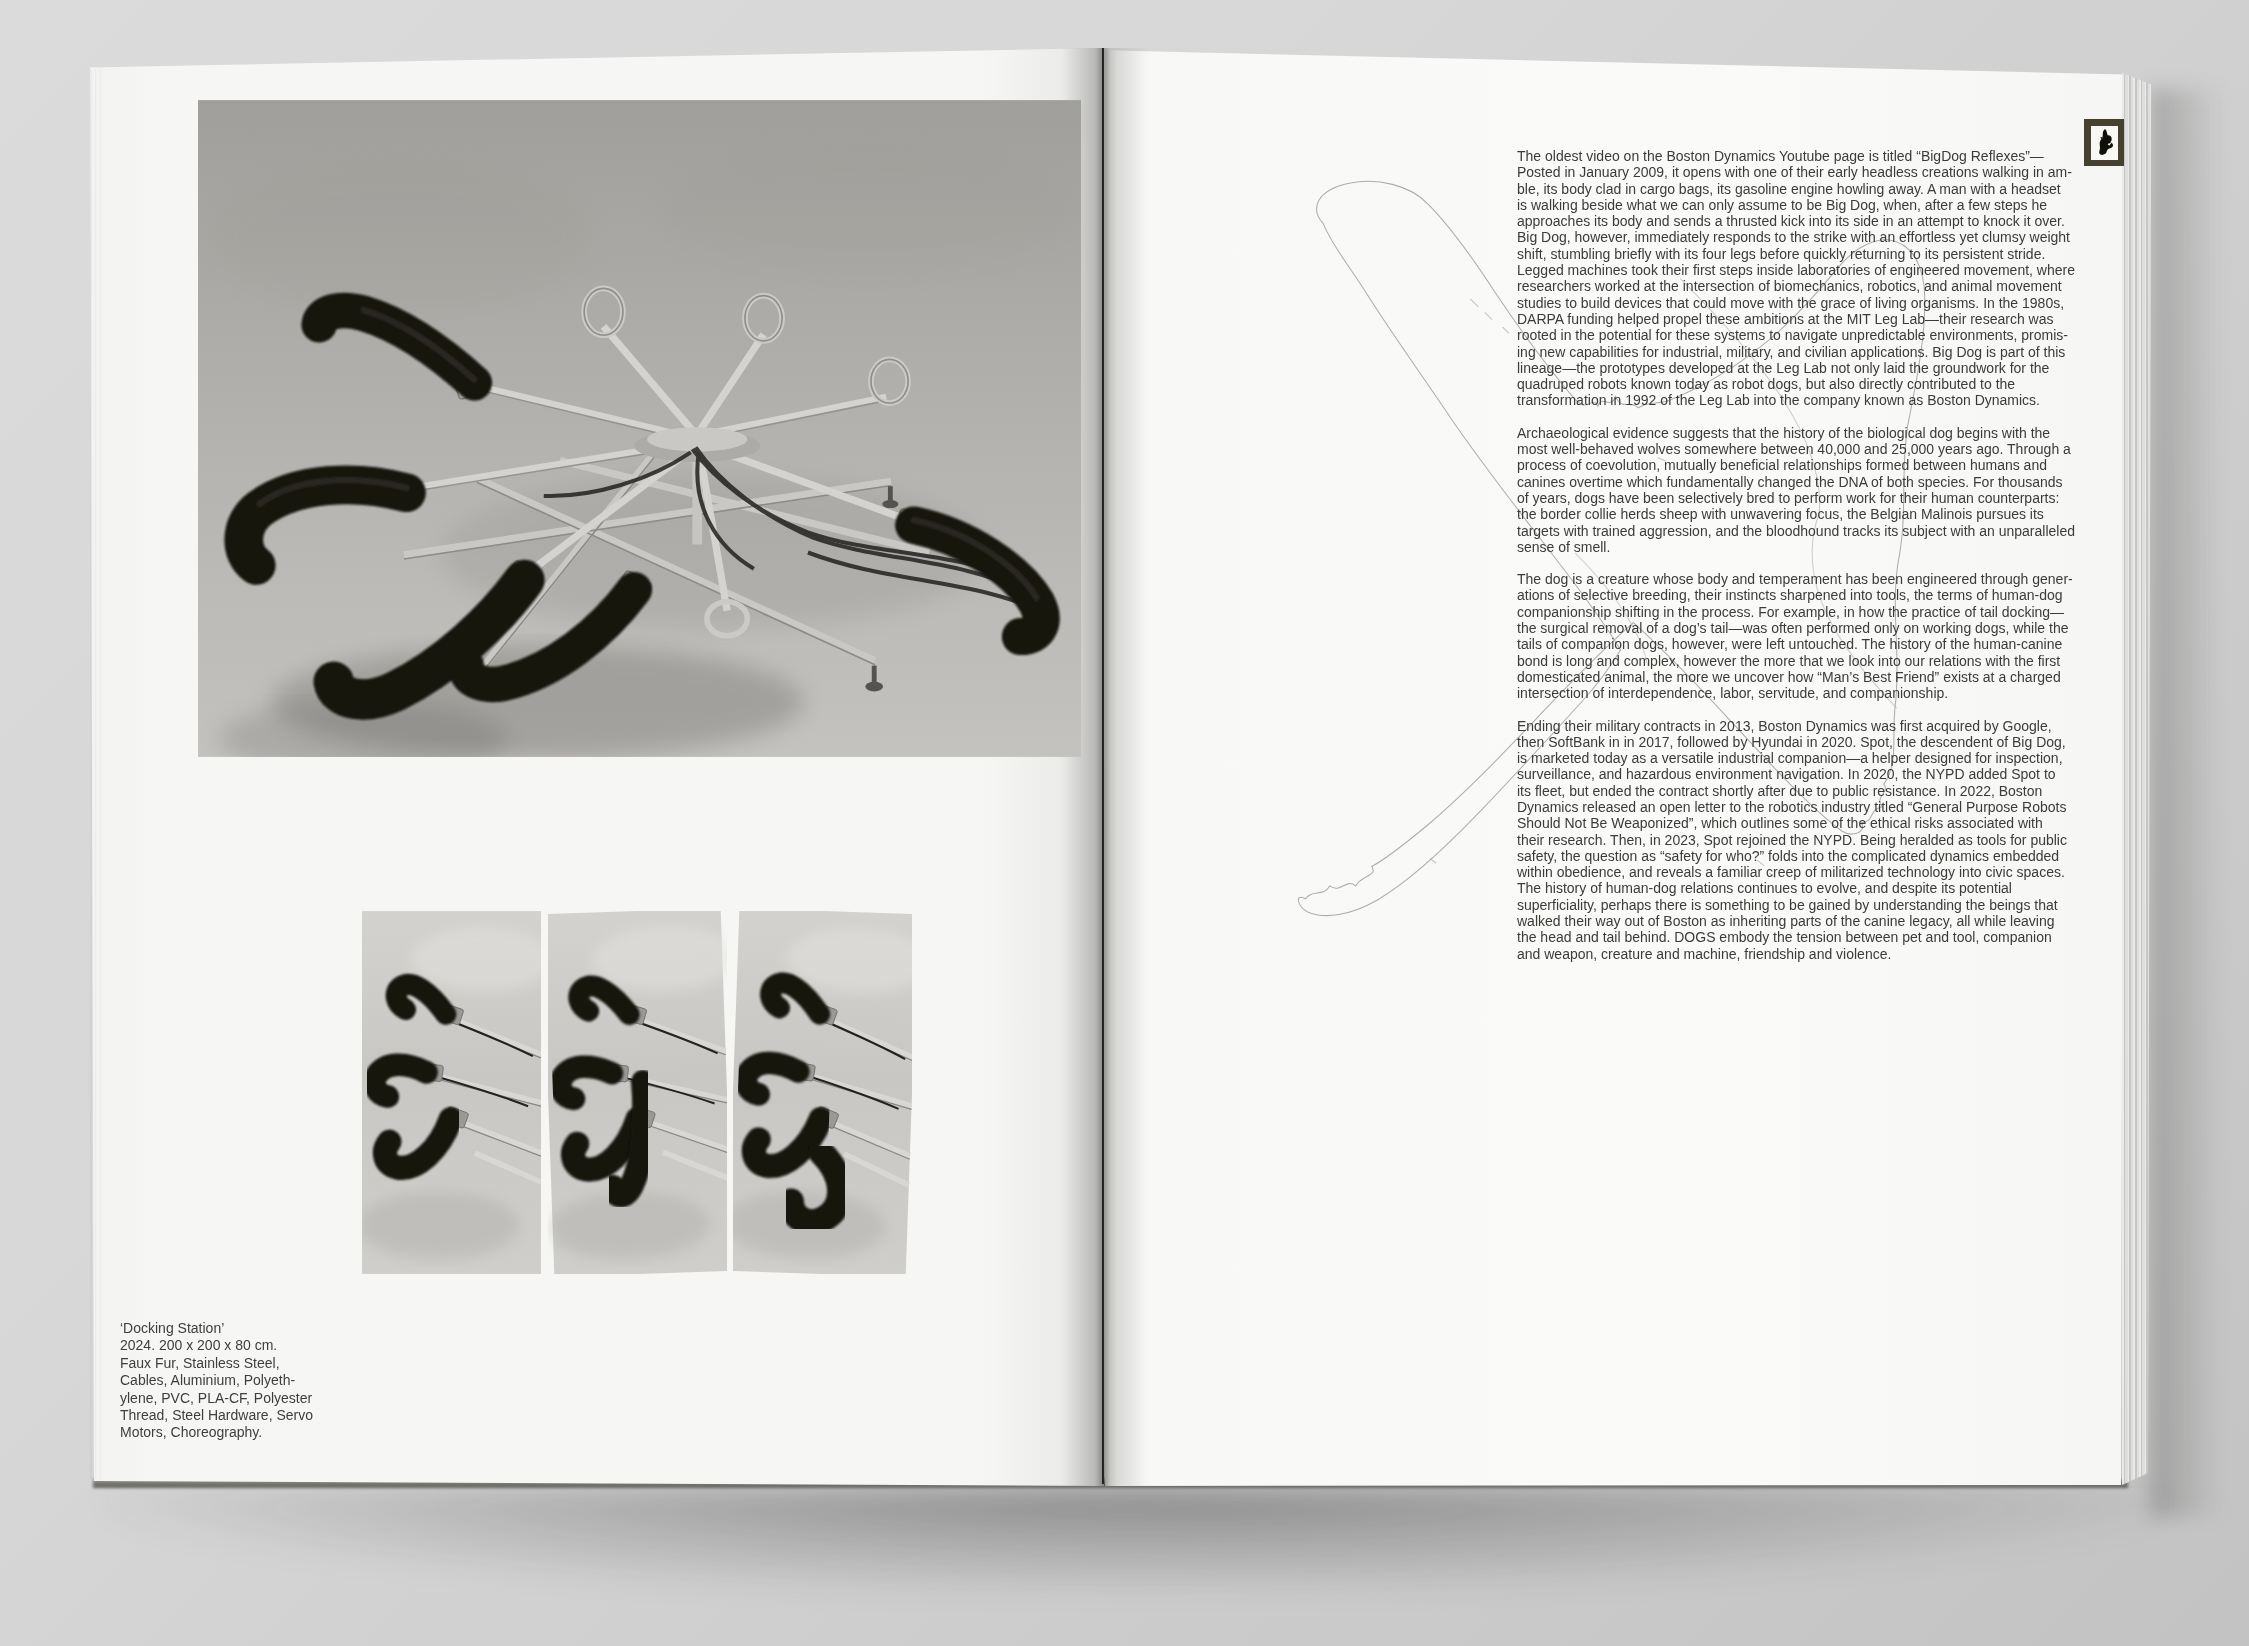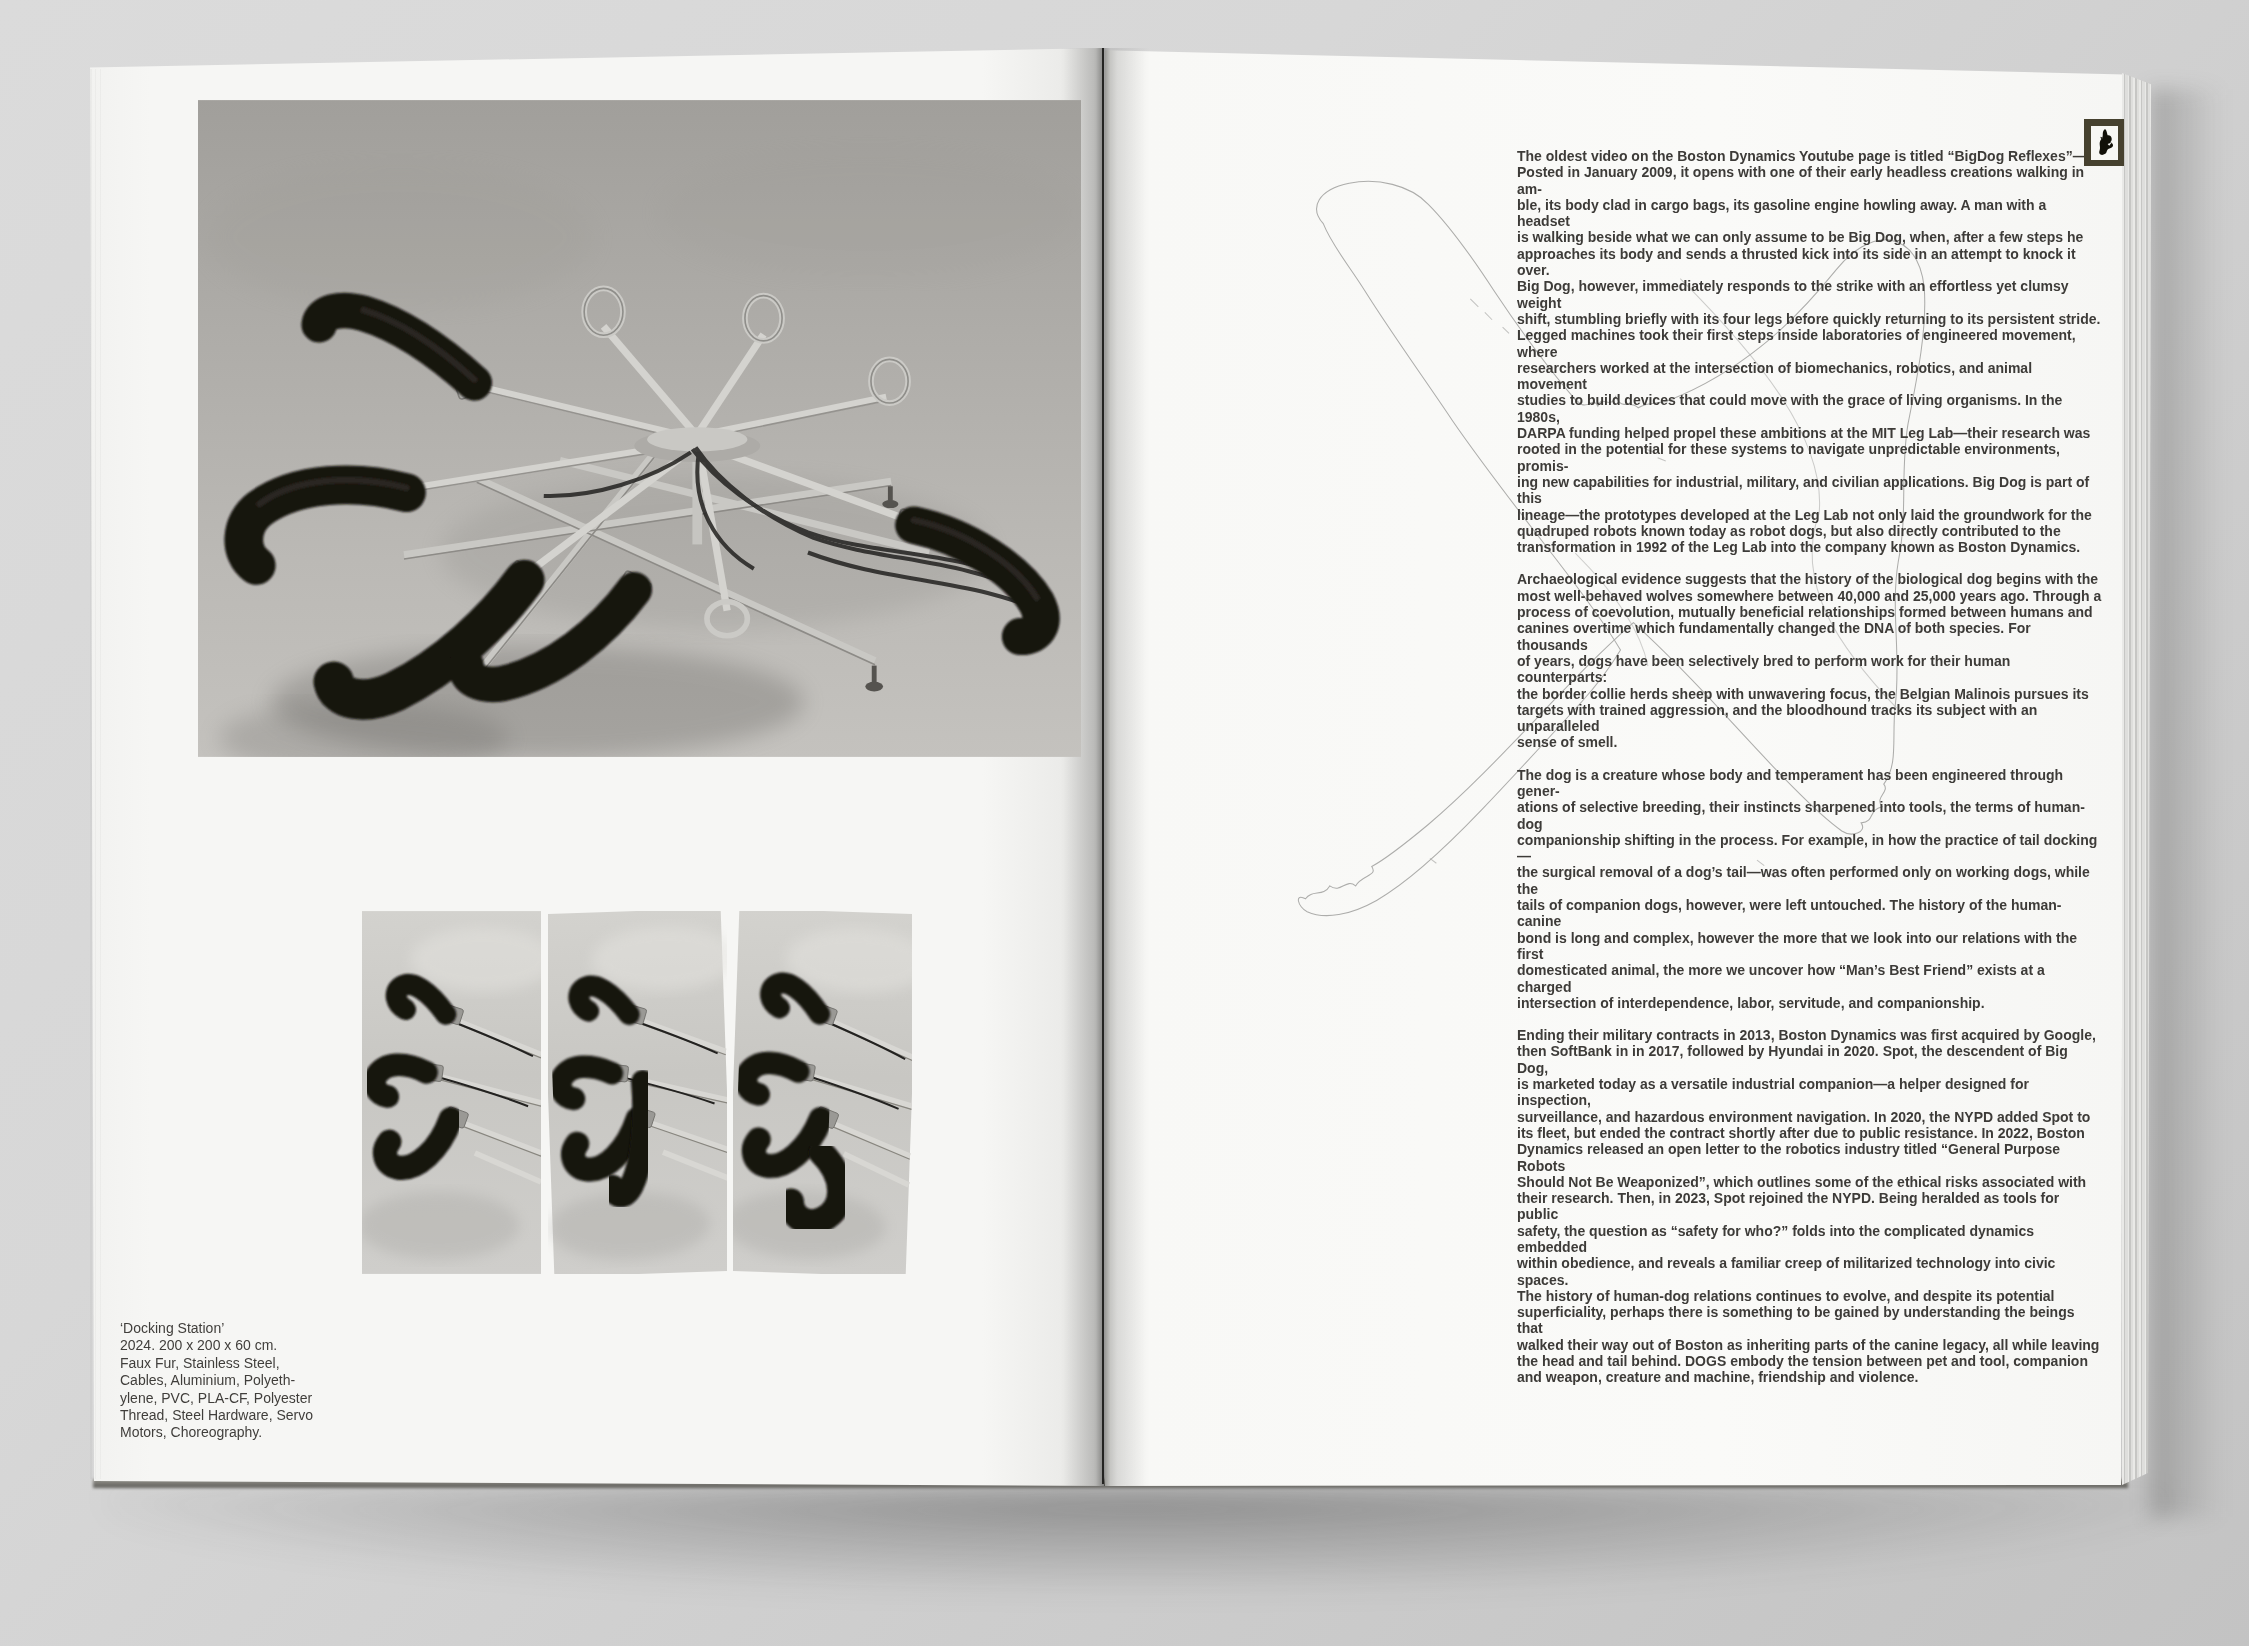--- a/index.html
+++ b/index.html
@@ -36,21 +36,21 @@
   .photo-main{position:absolute;left:198px;top:100px;width:883px;height:657px;}
   .panel{position:absolute;top:911px;width:179px;height:363px;}
   .panel svg{display:block;}
   .caption{position:absolute;left:120px;top:1320px;width:275px;
     font-size:14px;line-height:17.4px;color:#403e3b;white-space:pre-line;}
 
   
   .pelt-drawing{position:absolute;left:1228px;top:133px;width:743px;height:808px;opacity:.85;}
   .essay{position:absolute;left:1517px;top:148px;width:585px;color:#3d3b38;
     font-size:14px;line-height:16.3px;}
-  .essay p{margin:0 0 16px 0;white-space:pre-line;font-weight:bold;}
+  .essay p{margin:0 0 16px 0;white-space:pre-line;}
   .logo{position:absolute;left:2084px;top:119px;width:40px;height:47px;background:#46412f;
     display:flex;align-items:center;justify-content:center;}
   .logo-inner{width:27px;height:34px;background:#f7f7f4;display:flex;align-items:center;justify-content:center;}
 </style>
 </head>
 <body>
 
 <div id="stage">
 
   <svg width="0" height="0" style="position:absolute" aria-hidden="true">
@@ -223,21 +223,21 @@
   <div class="panel" style="left:733px">
     <svg viewBox="0 0 222 450" width="179" height="363">
       <g transform="rotate(2 111 225)">
           <use href="#tailpanel"></use>
         </g>
       <path d="M110,300 C140,330 140,368 112,382 C92,392 72,380 72,360" fill="none" stroke="#14120f" stroke-width="32" stroke-linecap="round" filter="url(#b1)"></path>
     </svg>
   </div>
 
   <div class="caption">‘Docking Station’
-2024. 200 x 200 x 60 cm.
+2024. 200 x 200 x 80 cm.
 Faux Fur, Stainless Steel,
 Cables, Aluminium, Polyeth-
 ylene, PVC, PLA-CF, Polyester
 Thread, Steel Hardware, Servo
 Motors, Choreography.</div>
 
   <svg class="pelt-drawing" viewBox="0 0 920 1000">
     <g fill="none" stroke="#a0a09e" stroke-width="1.3">
       <path d="M118,112 C100,92 112,70 150,62 C185,55 225,64 248,88 C272,112 300,150 330,196
         C358,238 392,286 430,330 L438,336 C448,340 452,326 458,338 C464,322 472,344 480,326

